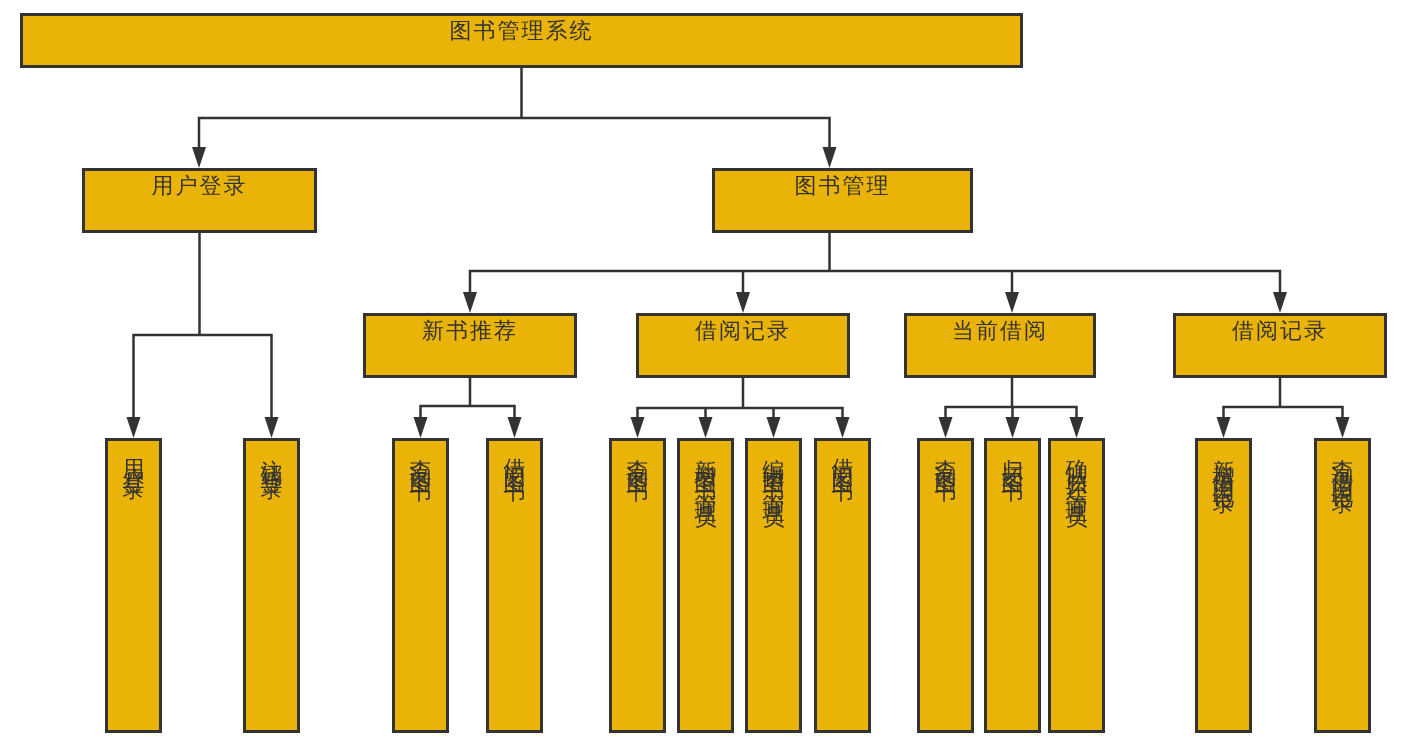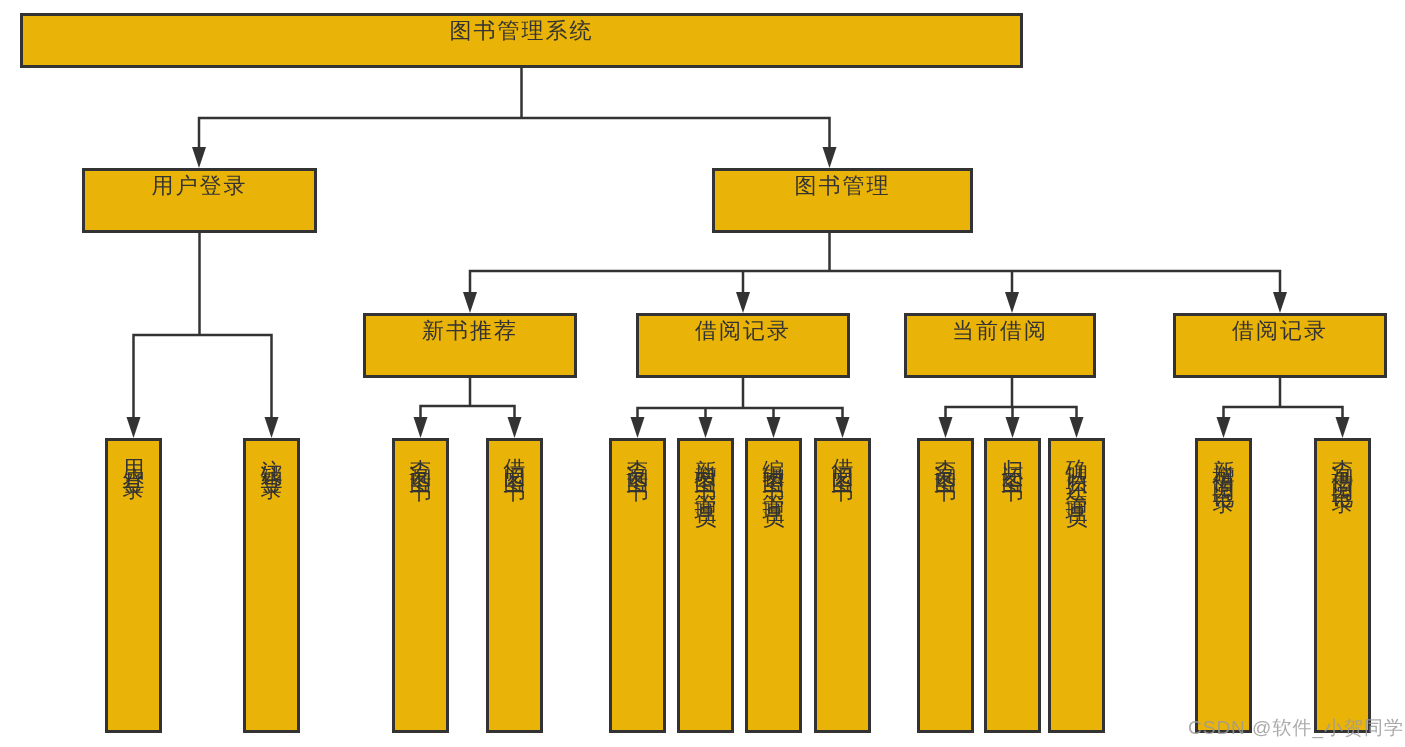--- a/index.html
+++ b/index.html
@@ -184,15 +184,14 @@
   <div class="box leaf l-cb3">
     <span class="vlabel">确认归还（管理员）</span>
   </div>
   <div class="box leaf l-br1">
     <span class="vlabel">新增借阅记录</span>
   </div>
   <div class="box leaf l-br2">
     <span class="vlabel">查询借阅记录</span>
   </div>
 
-  <div class="watermark">CSDN @软件_小贺同学</div>
 
 </div>
 
 </body></html>

